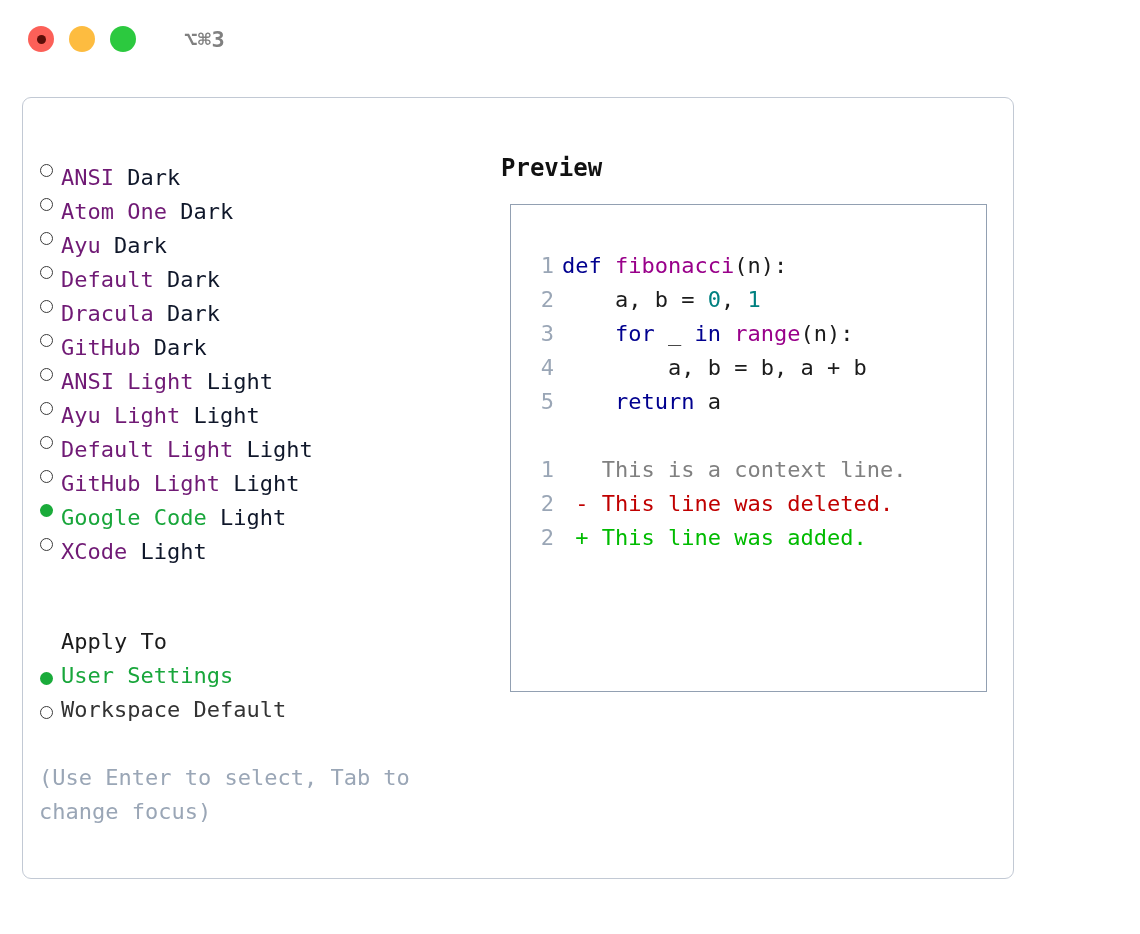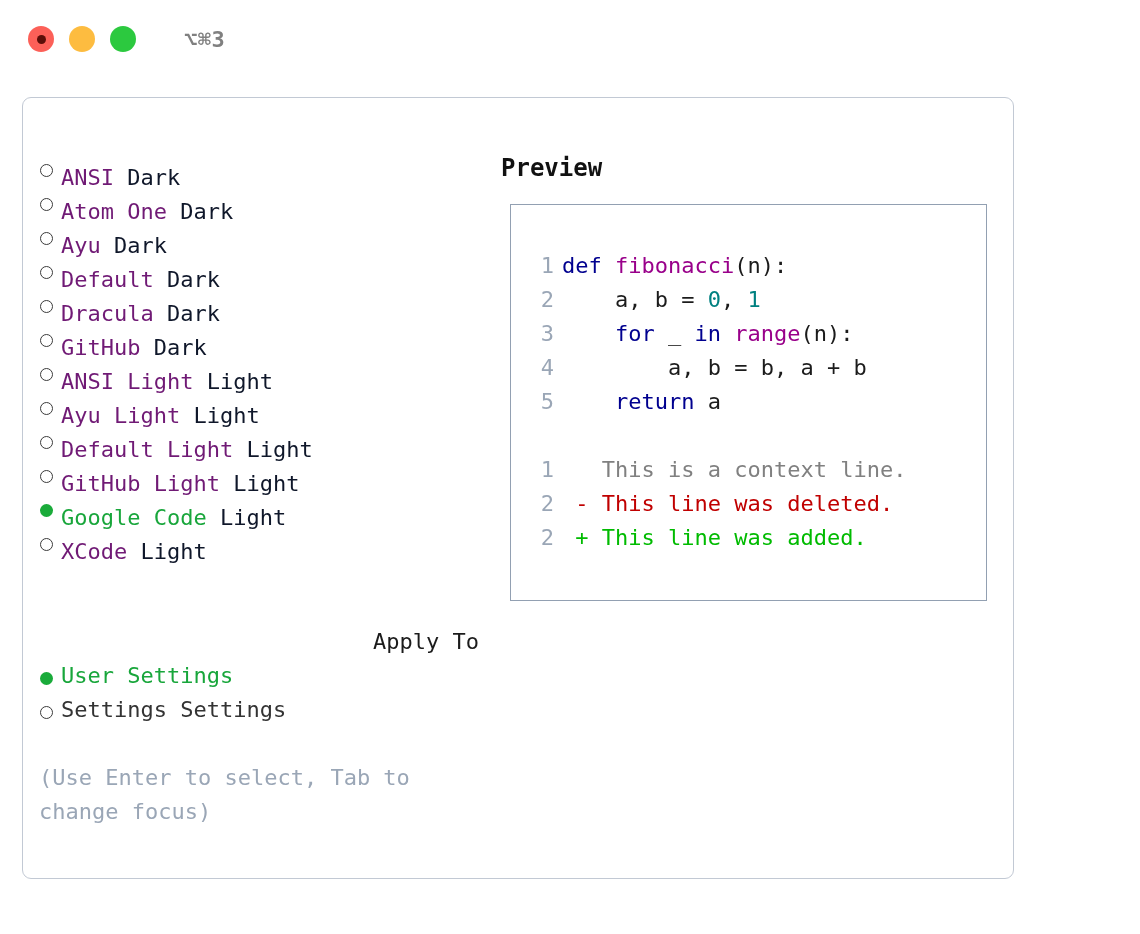--- a/index.html
+++ b/index.html
@@ -136,21 +136,20 @@
     width: 440px;
   }
   .apply-heading {
     font-size: 22px;
     font-weight: 400;
     color: #1b1b1b;
     line-height: 34px;
     height: 34px;
     padding-left: 22px;
     white-space: pre;
-    text-align: right;
   }
   .apply-row {
     display: flex;
     align-items: flex-end;
     height: 34px;
     line-height: 34px;
     white-space: pre;
     font-size: 22px;
   }
   .apply-label { color: #333333; }
@@ -180,21 +179,21 @@
     color: #111111;
     line-height: 34px;
     height: 34px;
     white-space: pre;
   }
   #preview-box {
     position: absolute;
     left: 487px;
     top: 106px;
     width: 477px;
-    height: 397px;
+    height: 488px;
     border: 1.7px solid #92a0b2;
     box-sizing: border-box;
     background: #ffffff;
   }
   #code-area {
     padding: 44px 0 0 17px;
     font-size: 22px;
     line-height: 34px;
     white-space: pre;
   }
@@ -245,21 +244,21 @@
             <div class="theme-row"><span class="marker"><span class="ring"></span></span><span class="theme-name">GitHub Light</span><span class="theme-tag"> Light</span></div>
             <div class="theme-row"><span class="marker"><span class="fill"></span></span><span class="theme-name selected">Google Code</span><span class="theme-tag"> Light</span></div>
             <div class="theme-row"><span class="marker"><span class="ring"></span></span><span class="theme-name">XCode</span><span class="theme-tag"> Light</span></div>
           </div>
       </div>
 
       <div id="apply-section">
         <div class="apply-heading">Apply To</div>
         <div id="apply-list">
             <div class="apply-row"><span class="marker"><span class="fill"></span></span><span class="apply-label selected">User Settings</span></div>
-            <div class="apply-row"><span class="marker"><span class="ring"></span></span><span class="apply-label">Settings Settings</span></div>
+            <div class="apply-row"><span class="marker"><span class="ring"></span></span><span class="apply-label">Workspace Default</span></div>
           </div>
       </div>
 
       <div id="hint">(Use Enter to select, Tab to change focus)</div>
 
       <div id="preview-column">
         <div id="preview-heading">Preview</div>
       </div>
 
       <div id="preview-box">

